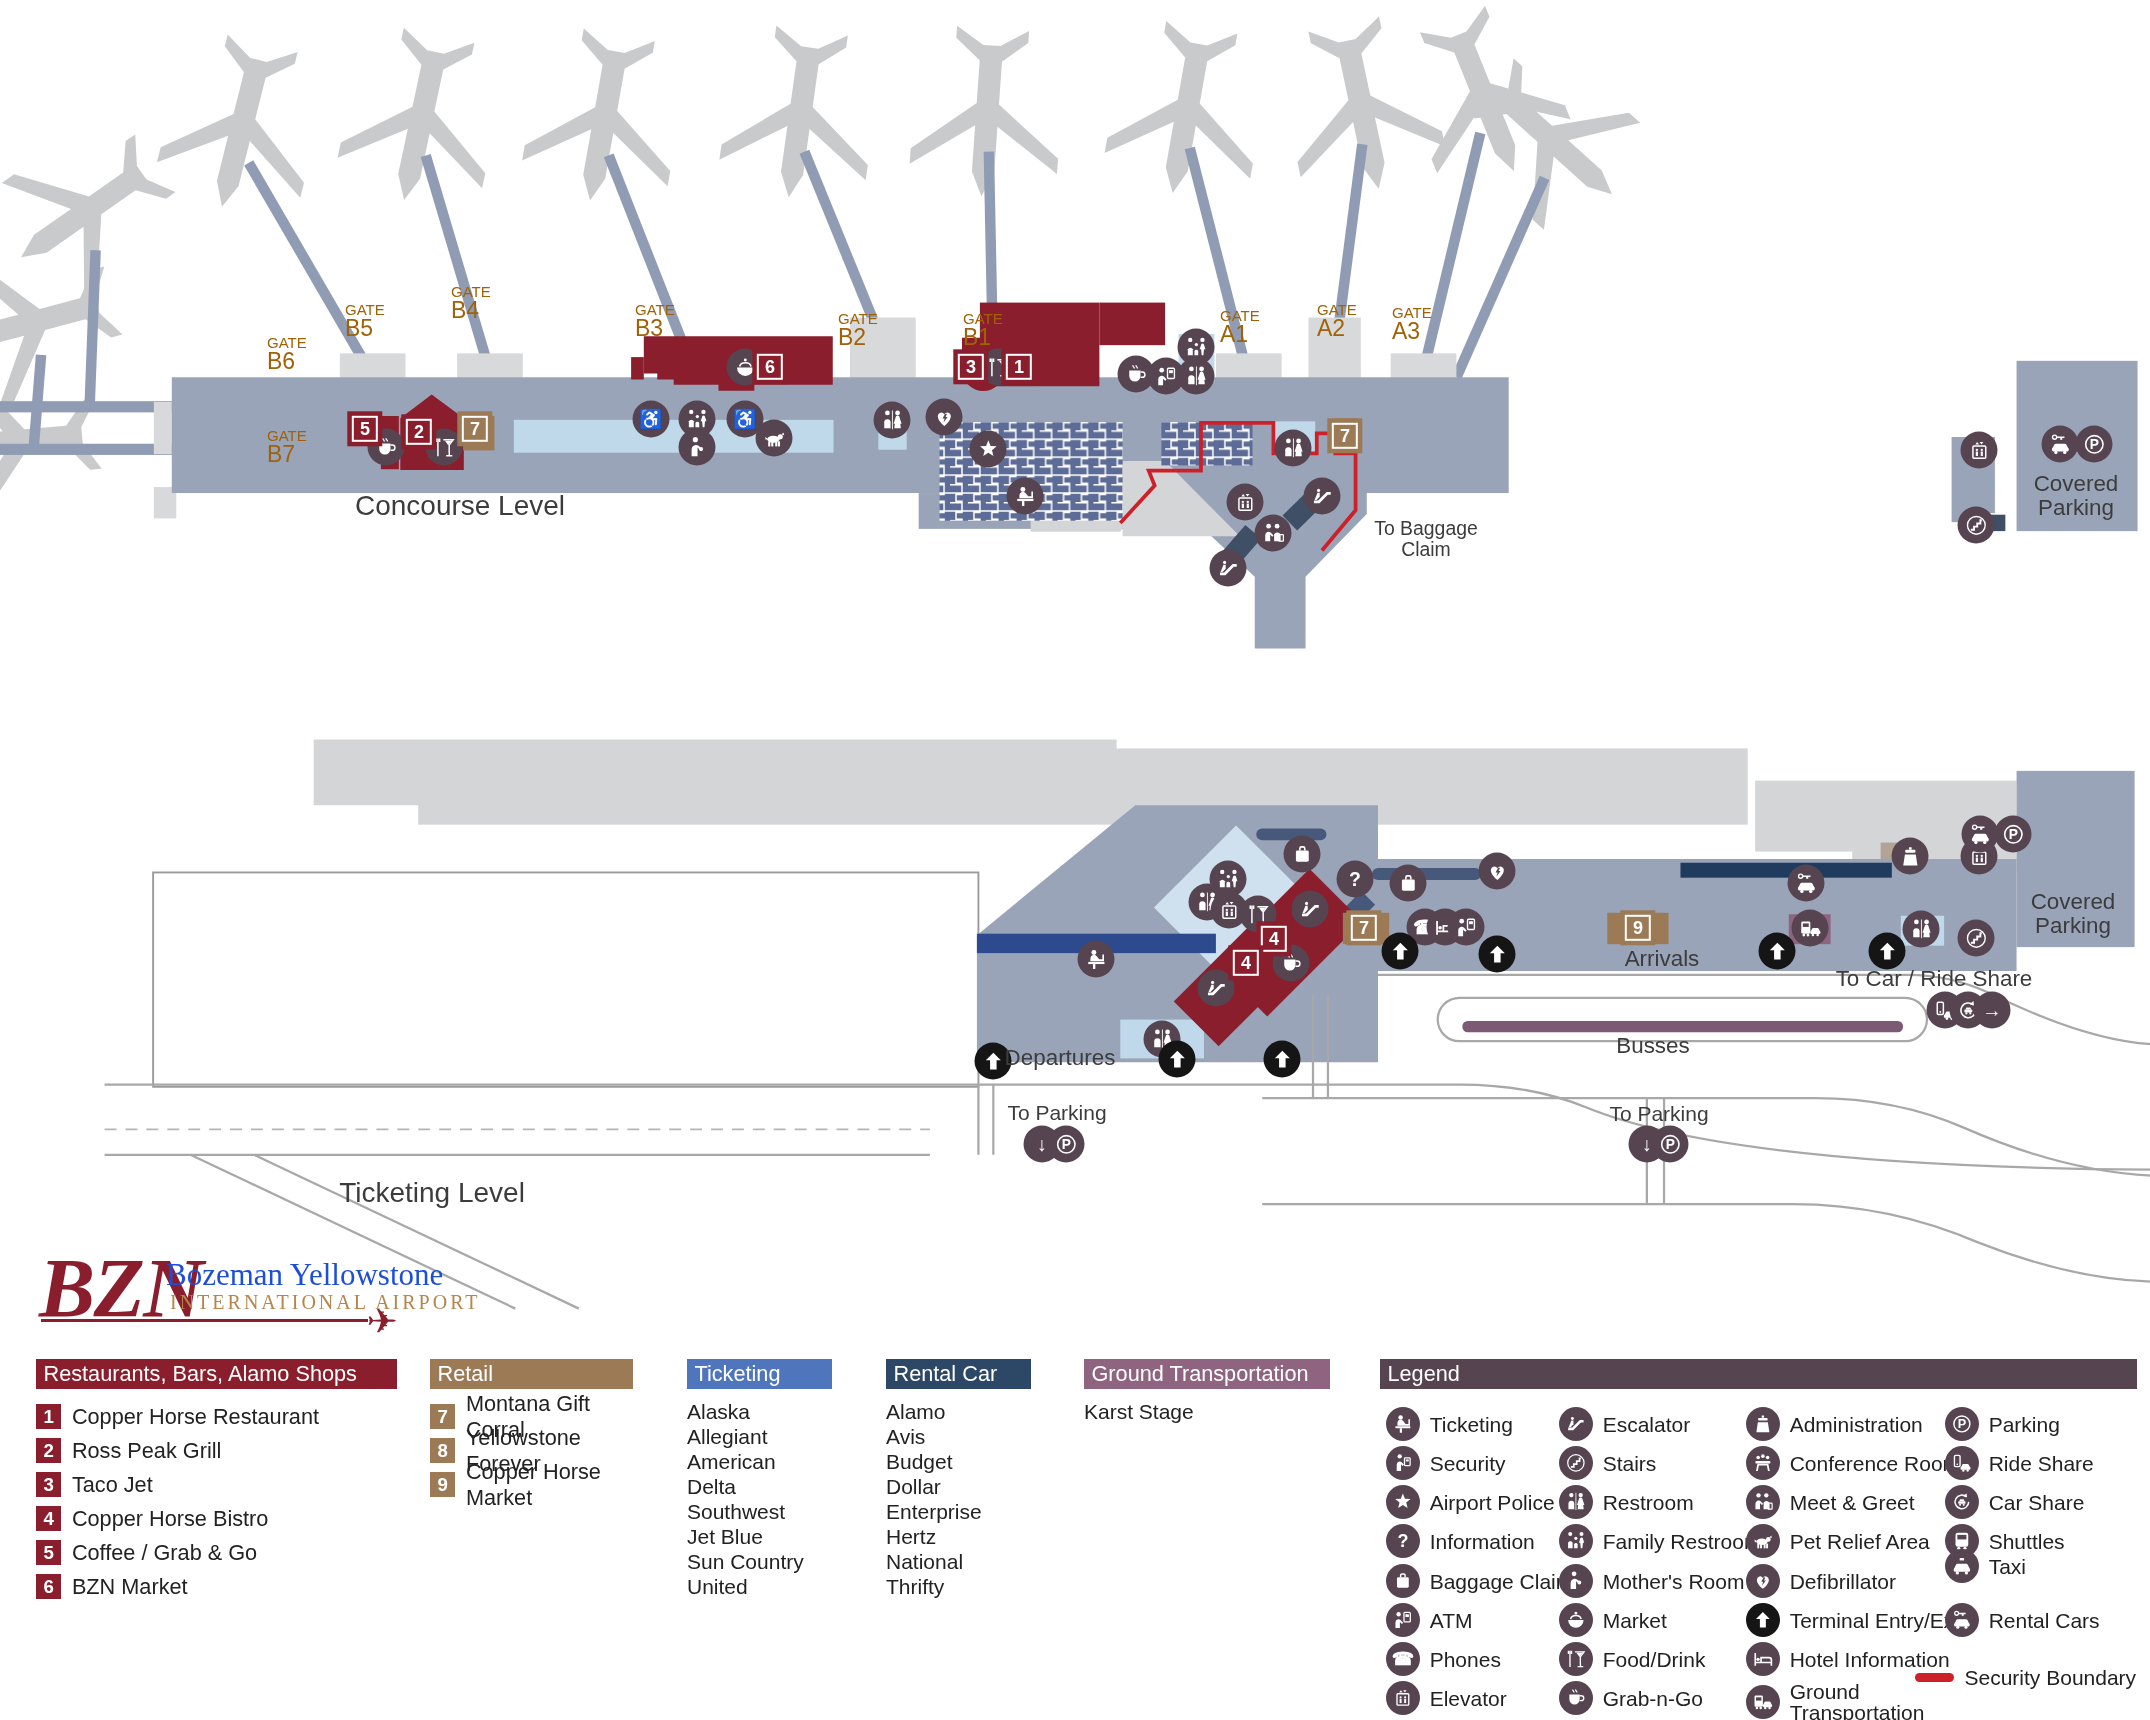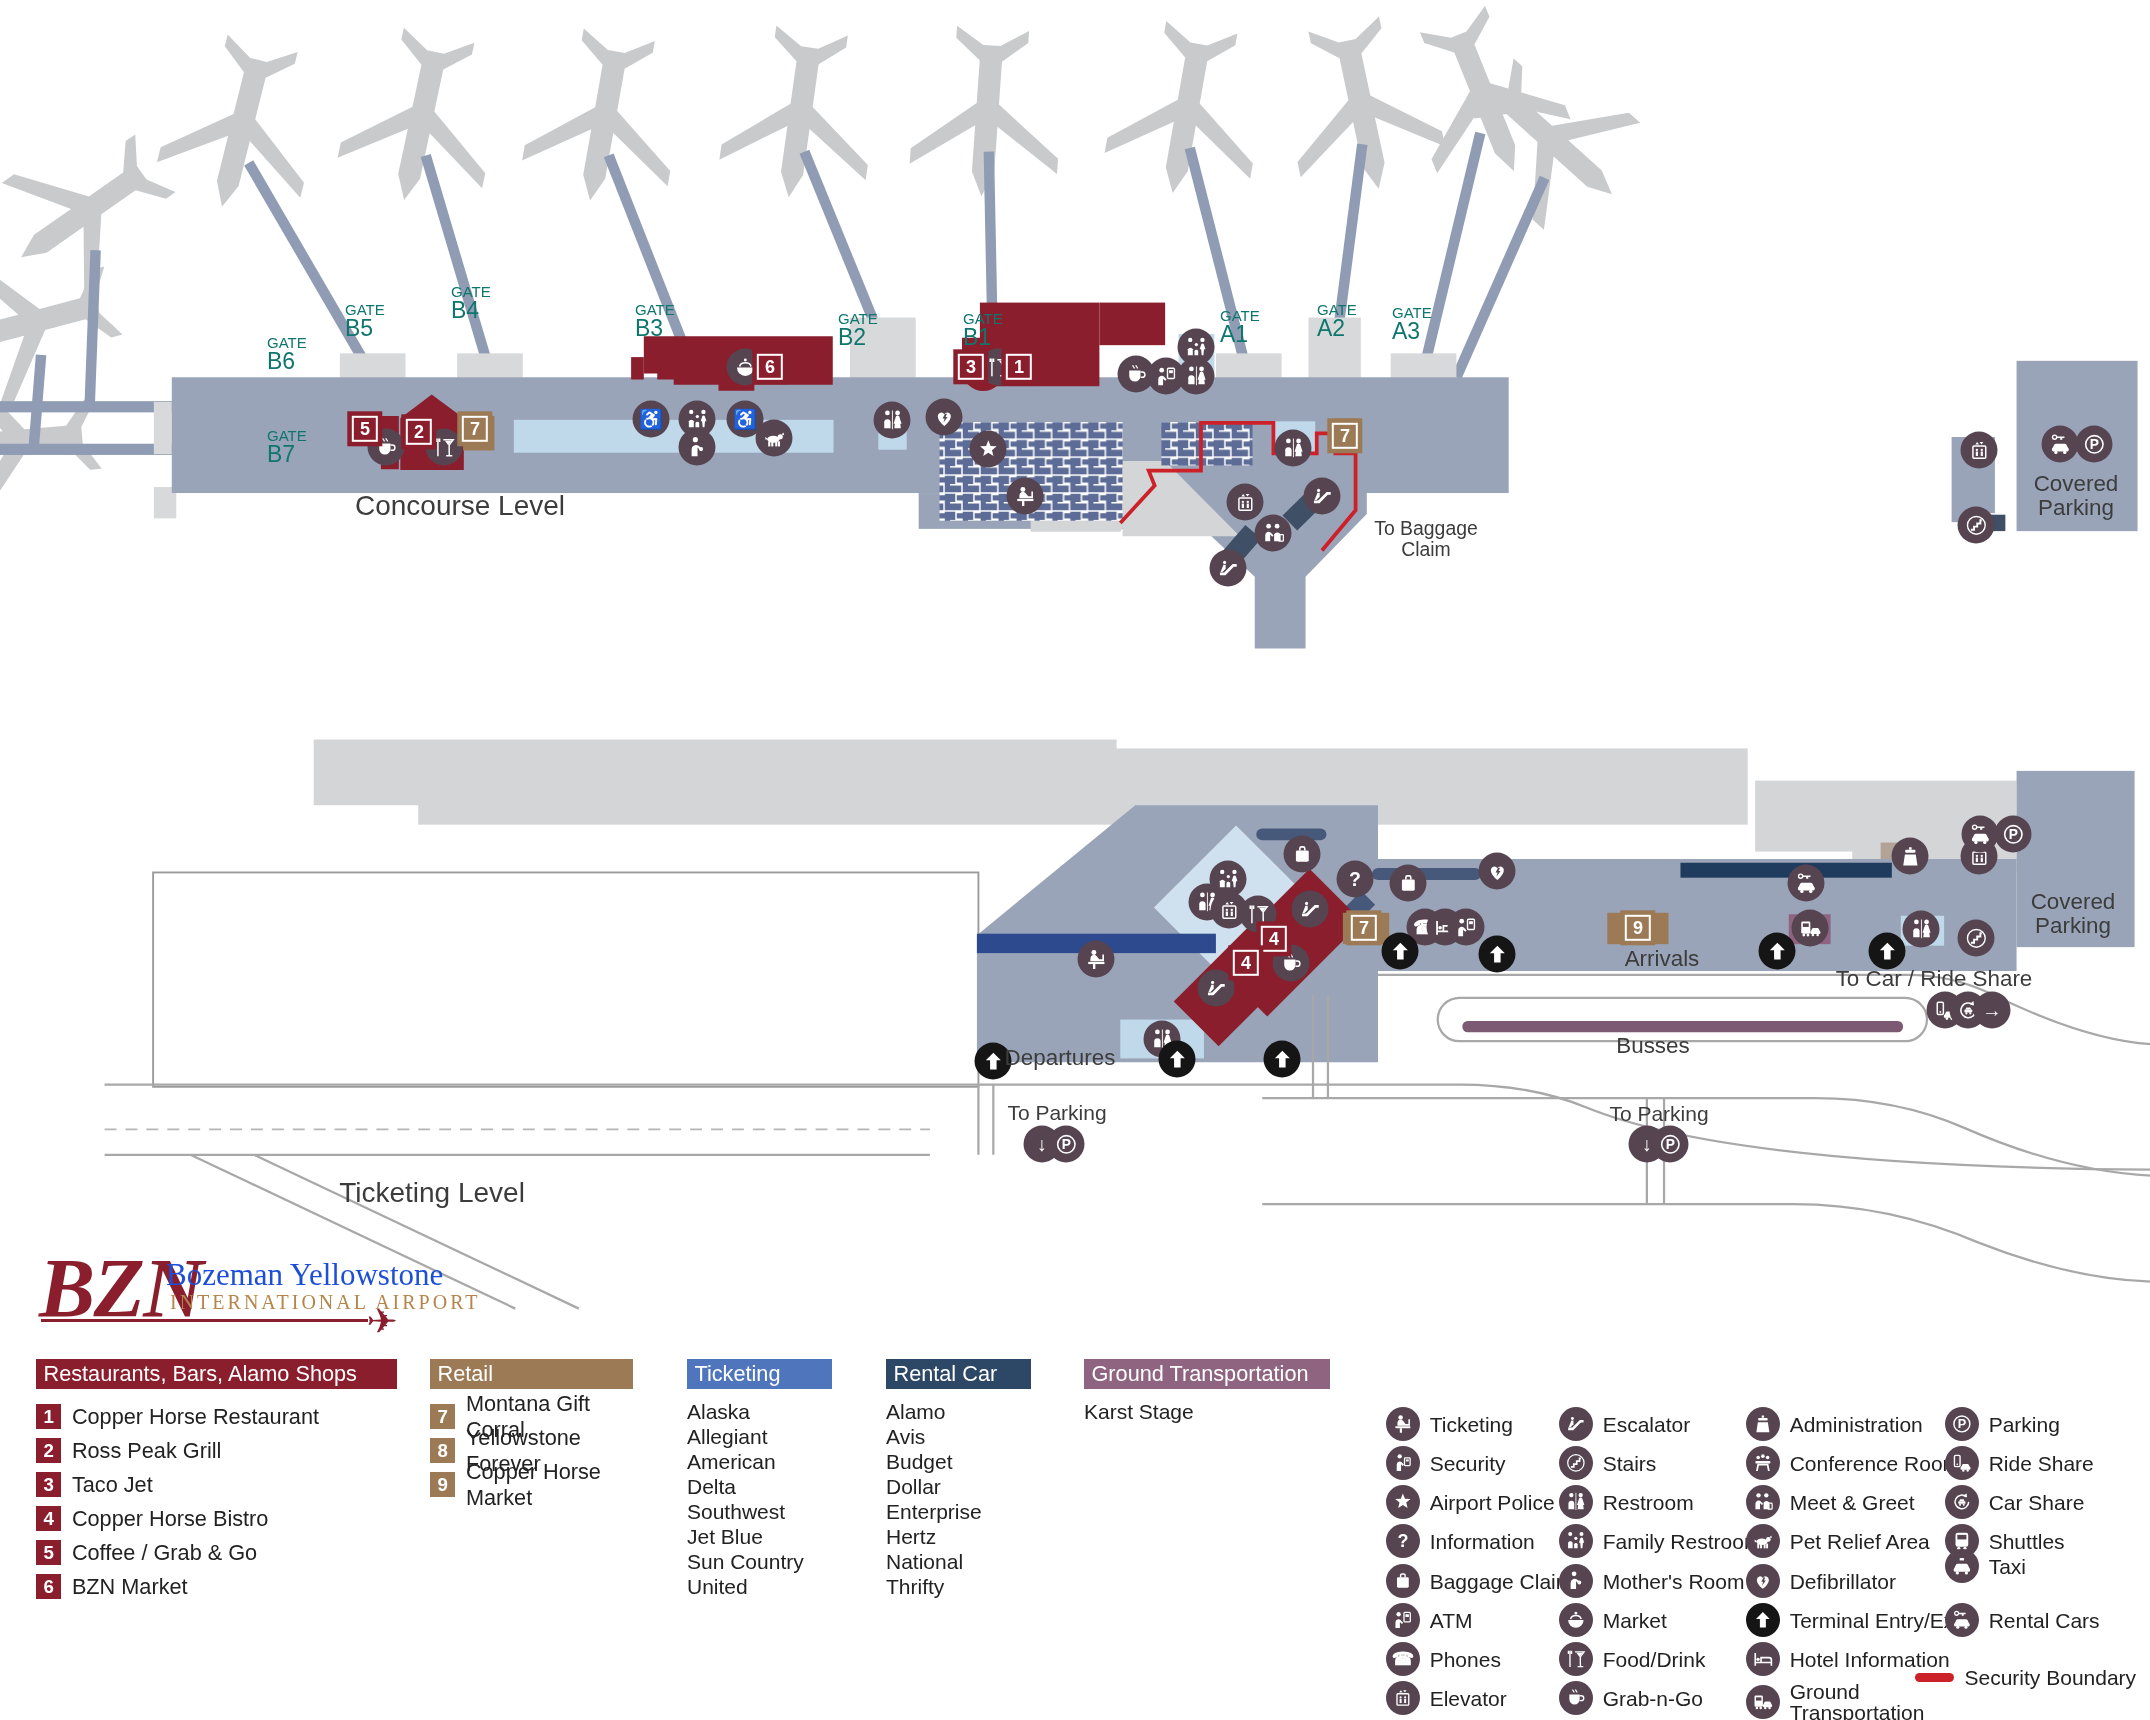--- a/index.html
+++ b/index.html
@@ -14,21 +14,21 @@
   .mk{position:absolute;transform:translate(-50%,-50%);width:37px;height:37px;}
   .mk .g{font-size:19.4px;}
   
   .chip{position:absolute;transform:translate(-50%,-50%);width:22.4px;height:22.4px;line-height:22.4px;text-align:center;
         color:#fff;font-size:18px;font-weight:bold;border:2.2px solid #fff;}
   .chip.r{background:#8a1e2d;box-shadow:0 0 0 4.5px #8a1e2d;}
   .chip.b{background:#9b7a55;box-shadow:0 0 0 4.5px #9b7a55;}
   
   .mlbl{position:absolute;transform:translate(-50%,-50%);color:#3c3c3c;font-size:21px;text-align:center;white-space:pre-line;line-height:1.08;}
   .mlbl.s30{font-size:22.4px;} .mlbl.s26{font-size:19.4px;} .mlbl.big{font-size:28px;}
-  .gate{position:absolute;color:#0f766e;line-height:1.0;}
+  .gate{position:absolute;color:#a16207;line-height:1.0;}
   .gate .w{font-size:15px;display:block;}
   .gate .id{font-size:23px;display:block;}
   
   #logo{position:absolute;left:39px;top:1246px;width:568px;height:105px;}
   #logo .code{position:absolute;left:0;top:-6px;font-family:"Liberation Serif",serif;font-style:italic;font-weight:bold;font-size:84px;color:#8a1e2d;letter-spacing:-1.5px;}
   #logo .t1{position:absolute;left:127px;top:10.5px;font-family:"Liberation Serif",serif;font-size:31px;color:#1d4ed8;}
   #logo .t2{position:absolute;left:131px;top:45px;font-family:"Liberation Serif",serif;font-size:20px;letter-spacing:3px;color:#b5854b;}
   #logo .rule{position:absolute;left:1.5px;top:73px;width:327px;height:2.6px;background:#8a1e2d;}
   #logo .lplane{position:absolute;left:329px;top:55px;font-size:34px;color:#8a1e2d;transform:scaleX(1.1);}
   
@@ -865,20 +865,21 @@
     </div>
 <div class="sec" style="left:1084px;width:246px;">
       <div class="sec-h" style="background: rgb(142, 100, 128);">Ground Transportation</div>
       <div class="sec-list compact">
         <div class="sec-row">
           <span class="slab">Karst Stage</span>
         </div>
       </div>
     </div>
 <div id="legend">
+      <div class="sec-h" style="background: rgb(86, 69, 81);">Legend</div>
       <div class="lg-row" style="left: 6px; top: 48px;">
         <span class="cic">
           <svg viewBox="0 0 24 24">
             <use href="#sym-ticketing"></use>
           </svg>
         </span>
         <span class="lg-lab">Ticketing</span>
       </div>
       <div class="lg-row" style="left: 6px; top: 87px;">
         <span class="cic">

